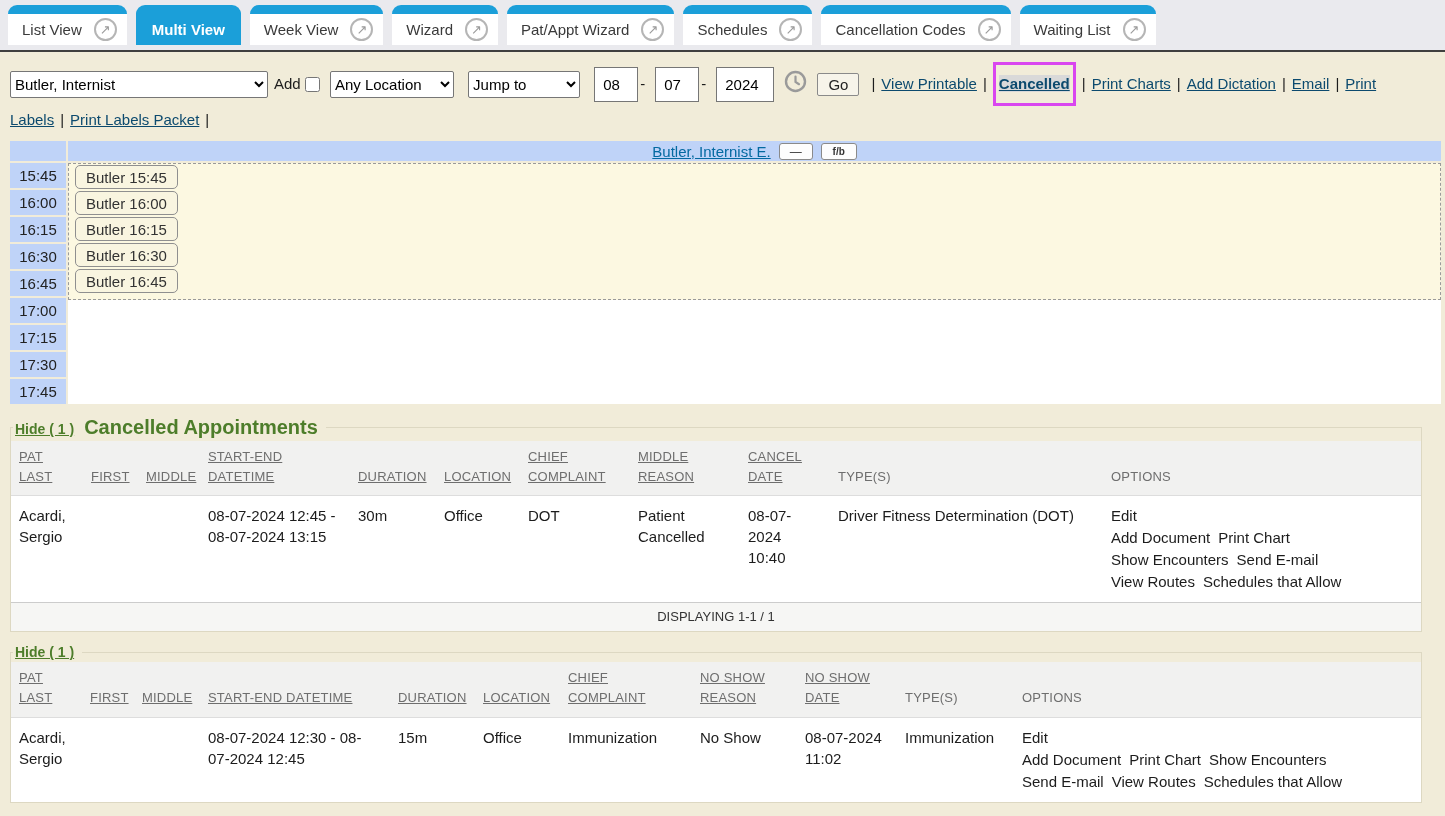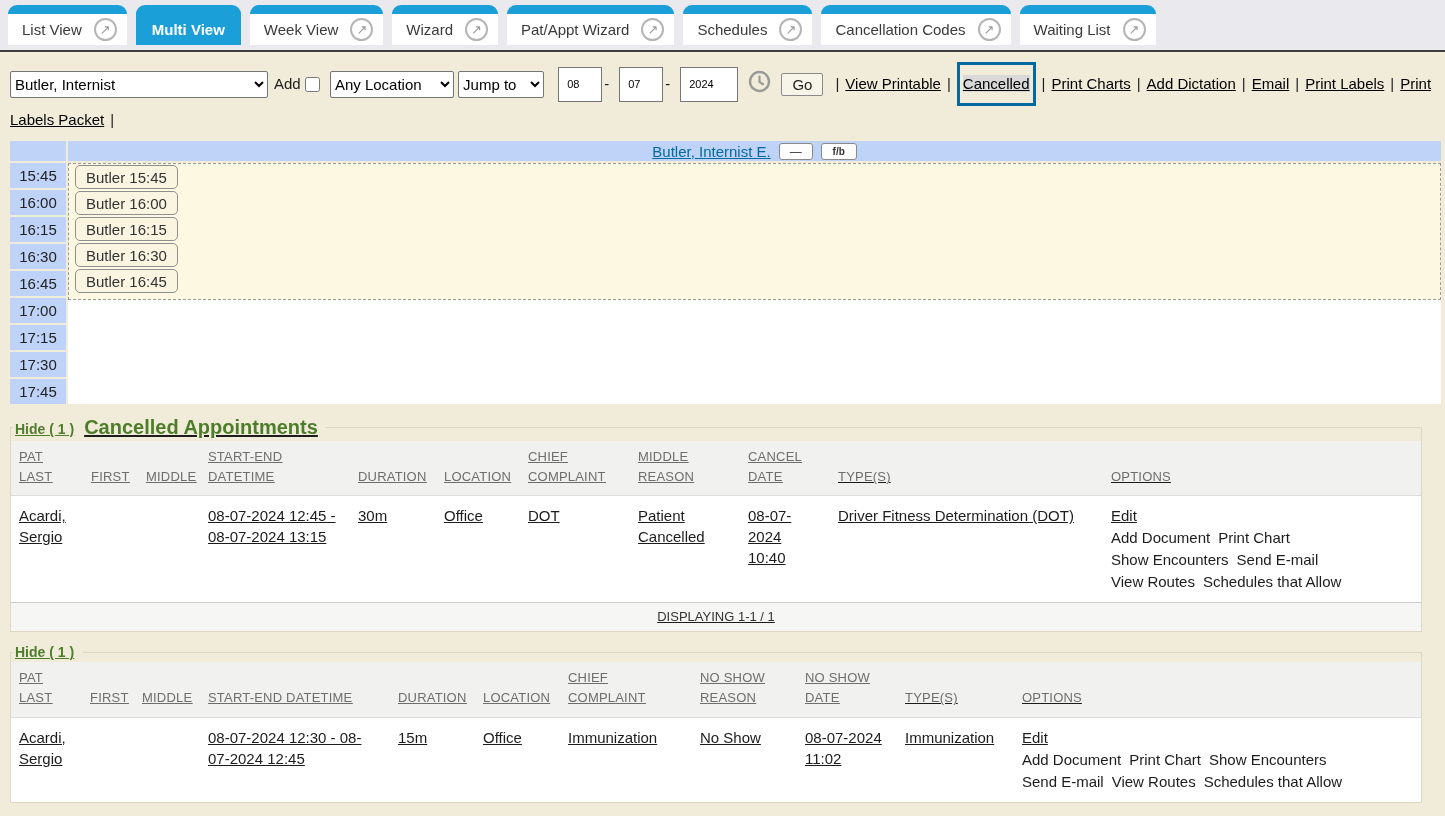--- a/index.html
+++ b/index.html
@@ -42,39 +42,39 @@
     padding:10px 6px 4px 10px; min-height:72px;
     display:block; font-size:15px; line-height:26px;
   }
   .toolbar > * { vertical-align:middle; }
   select {
     font-family:inherit; font-size:15px; height:27px;
     border:1px solid #767676; background:#fff; border-radius:2px;
   }
   .sel-provider { width:258px; }
   .sel-location { width:124px; margin-left:4px; }
-  .sel-jump { width:86px; }
+  .sel-jump { width:112px; margin-left:10px; }
   .add-label { margin-left:6px; }
   .add-check { width:15px; height:15px; vertical-align:middle; margin:0 2px 0 4px; }
   .date-input {
     width:44px; height:35px; border:1px solid #767676; background:#fff;
-    font-family:inherit; font-size:11px; padding:0 0 0 8px; margin-left:10px;
+    font-family:inherit; font-size:15px; padding:0 0 0 8px; margin-left:10px;
   }
   .date-input.year { width:58px; }
   .date-dash { margin-left:2px; }
   .clock-icon { margin:0 6px 0 10px; display:inline-block; vertical-align:-5px; }
   .go-btn {
     font-family:inherit; font-size:15px; color:#222;
     background:#f7f4ea; border:1px solid #8a8a8a; border-radius:2px;
     padding:2px 10px; margin-right:6px; cursor:pointer;
   }
-  .tb-link { color:#000000; text-decoration:underline; cursor:pointer; }
+  .tb-link { color:#0c4a6e; text-decoration:underline; cursor:pointer; }
   .tb-sep { color:#1d1d1d; margin:0 6px; }
   .red-annot {
-    display:inline-block; border:3px solid #0369a1; padding:8px 3px; line-height:22px;
+    display:inline-block; border:3px solid #d946ef; padding:8px 3px; line-height:22px;font-weight:bold;
   }
   .red-annot .tb-link { background:#d9d9d9; }
 
   
   .grid { margin:4px 4px 0 10px; }
   .grid-header { display:flex; gap:2px; margin-bottom:2px; }
   .corner-cell { width:56px; height:20px; background:#bfd3f8; }
   .provider-head {
     flex:1; height:20px; background:#bfd3f8;
     display:flex; justify-content:center; align-items:center; gap:8px;
@@ -103,21 +103,21 @@
     font-family:inherit; font-size:15px; color:#333;
     background:#f9f5e0; border:1px solid #8f8f8f; border-radius:5px;
     height:24px; padding:0 10px; cursor:pointer; white-space:nowrap;
   }
   .total-row { display:flex; align-items:center; height:27px; margin-top:2px; background:#fff; }
   .total-label { width:56px; flex:0 0 56px; color:#4d7d2a; font-size:19px; padding-left:2px; }
   .total-value { flex:1; text-align:center; color:#4d7d2a; font-size:17px; }
 
   
   fieldset.section {
-    border:1px solid #ddd8c2; margin:12px 23px 0 10px; padding:0; background:transparent;text-decoration:underline;
+    border:1px solid #ddd8c2; margin:12px 23px 0 10px; padding:0; background:transparent;
   }
   fieldset.section legend {
     display:flex; align-items:baseline; gap:10px; padding:0 8px 0 2px; margin-left:2px;
   }
   .hide-link { color:#4d7d2a; font-size:14px; font-weight:bold; text-decoration:underline; cursor:pointer; }
   .section-title { color:#4d7d2a; font-size:20px; font-weight:bold; }
 
   table.appt { width:100%; border-collapse:collapse; table-layout:fixed; background:#fff; margin-top:2px; }
   table.appt thead th {
     background:#f1f1f0; color:#6e6e6e; font-weight:normal; font-size:13px;

